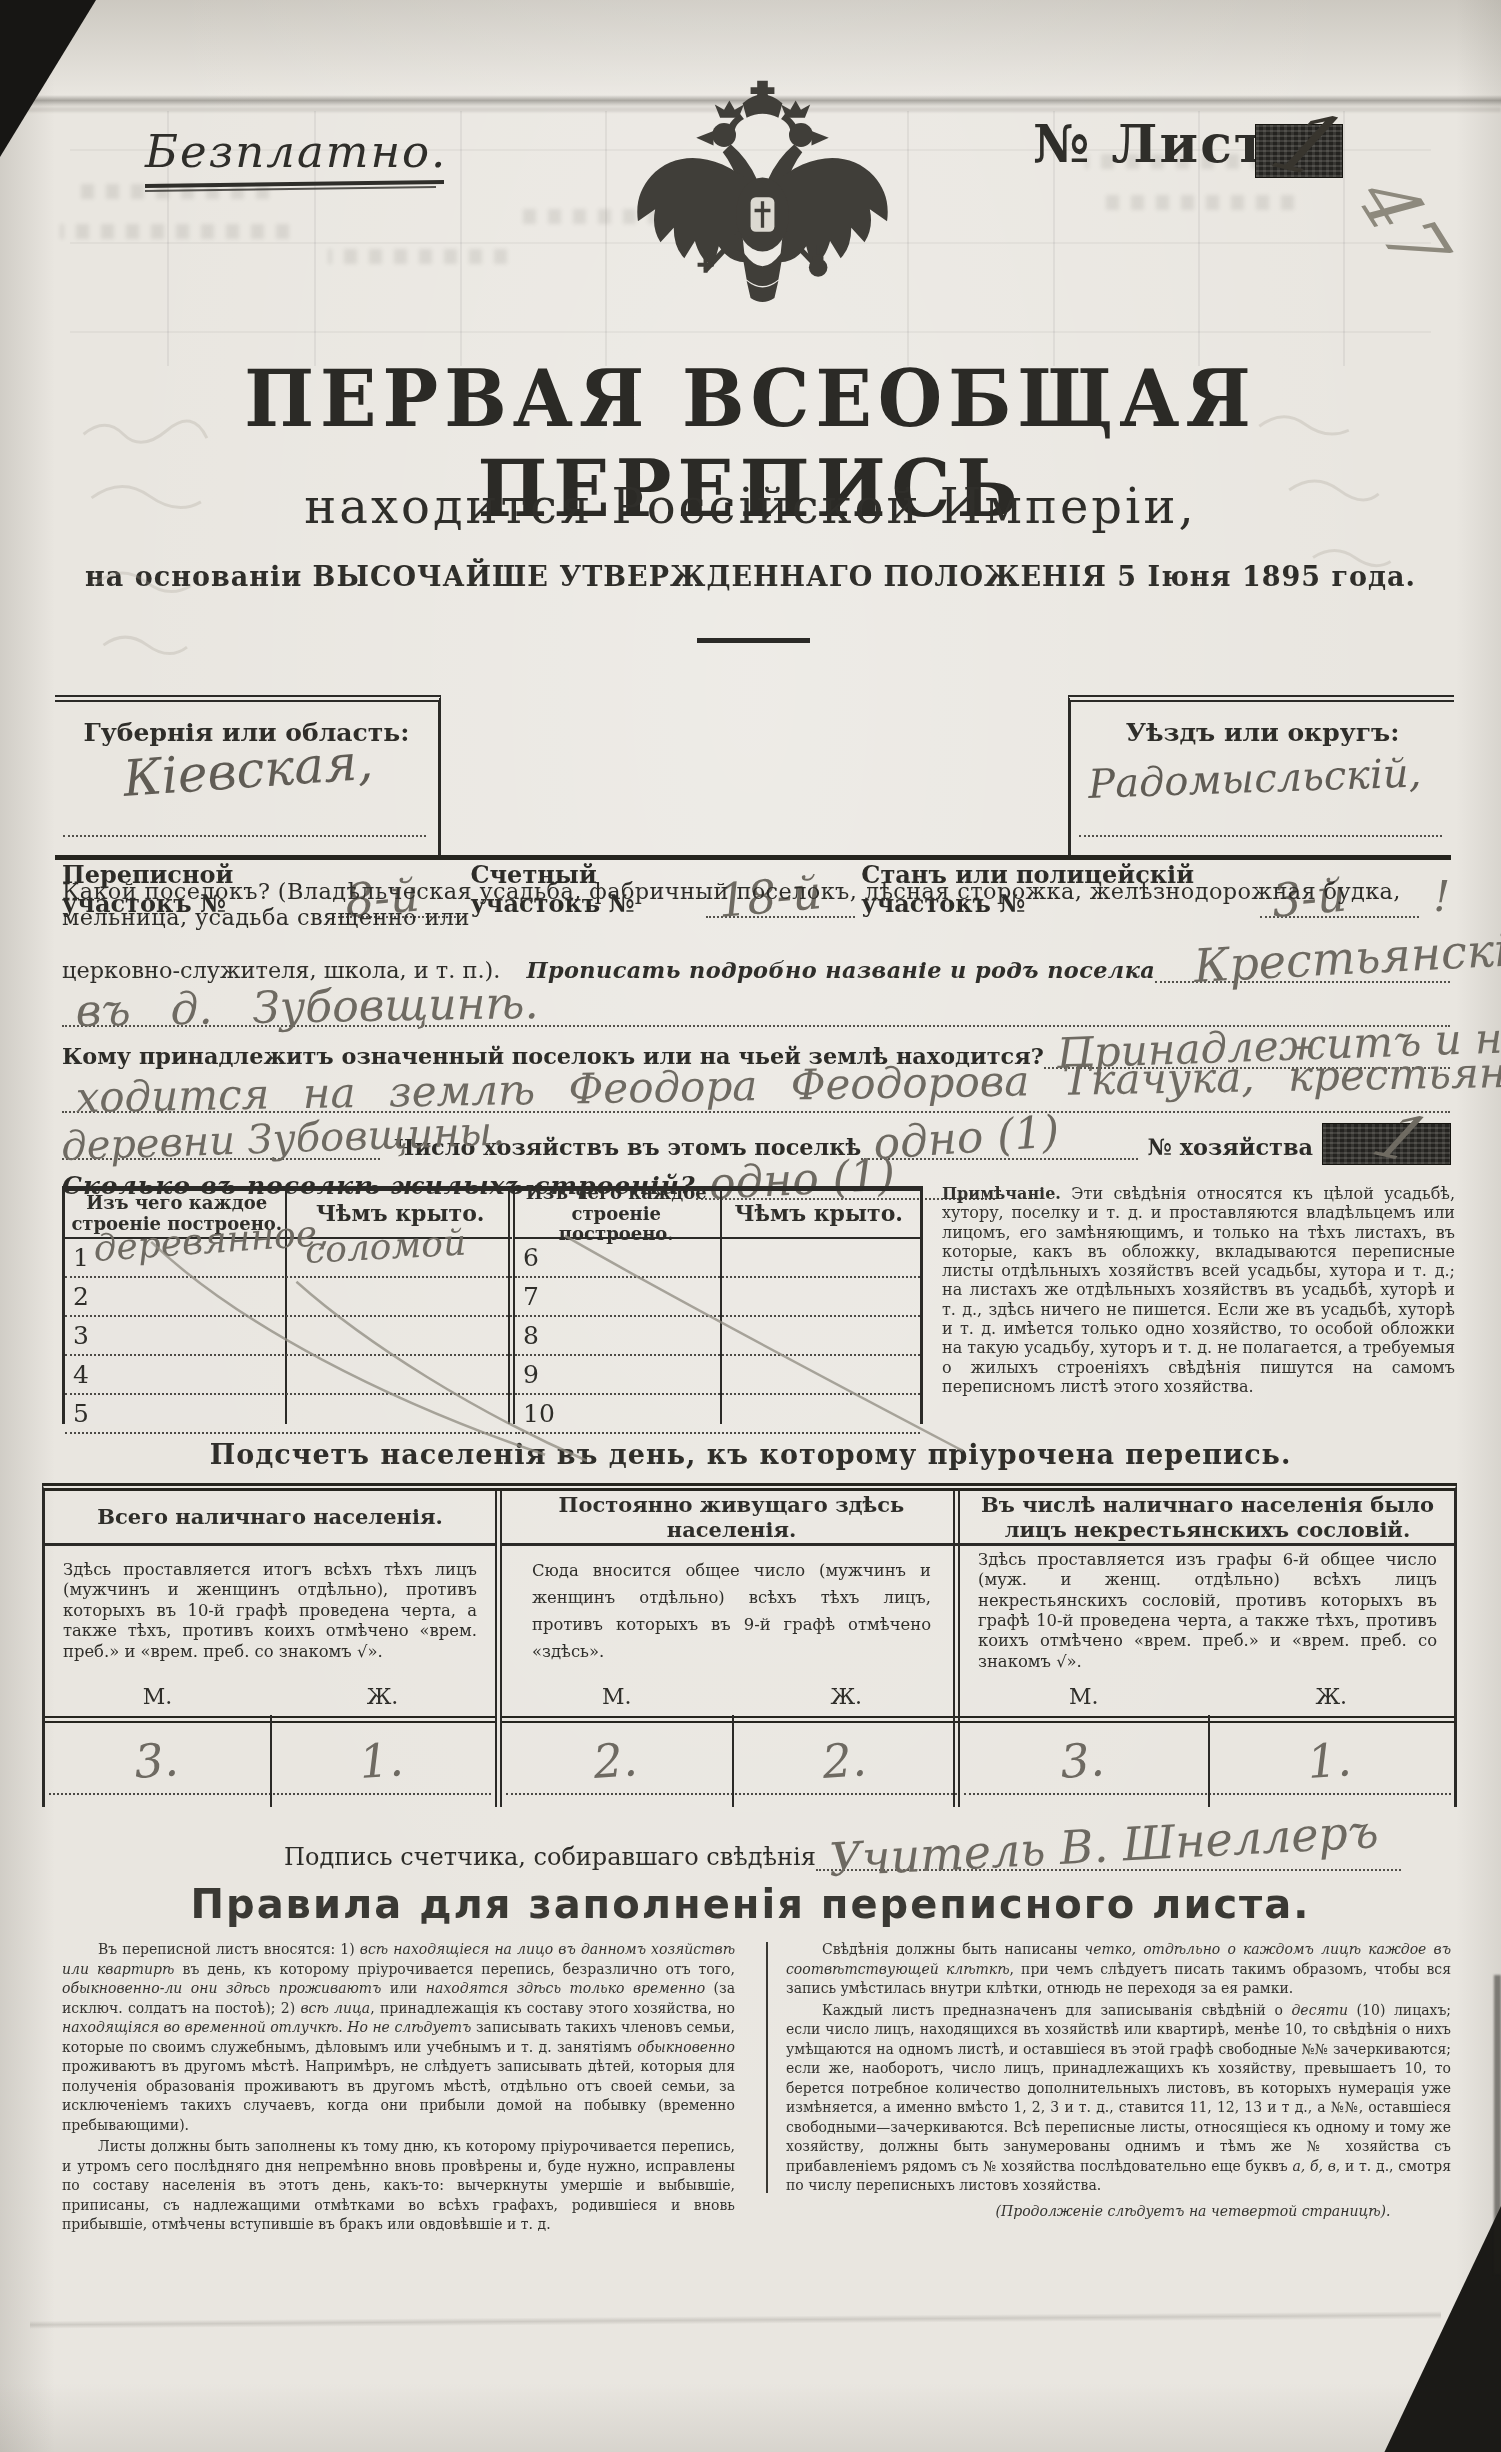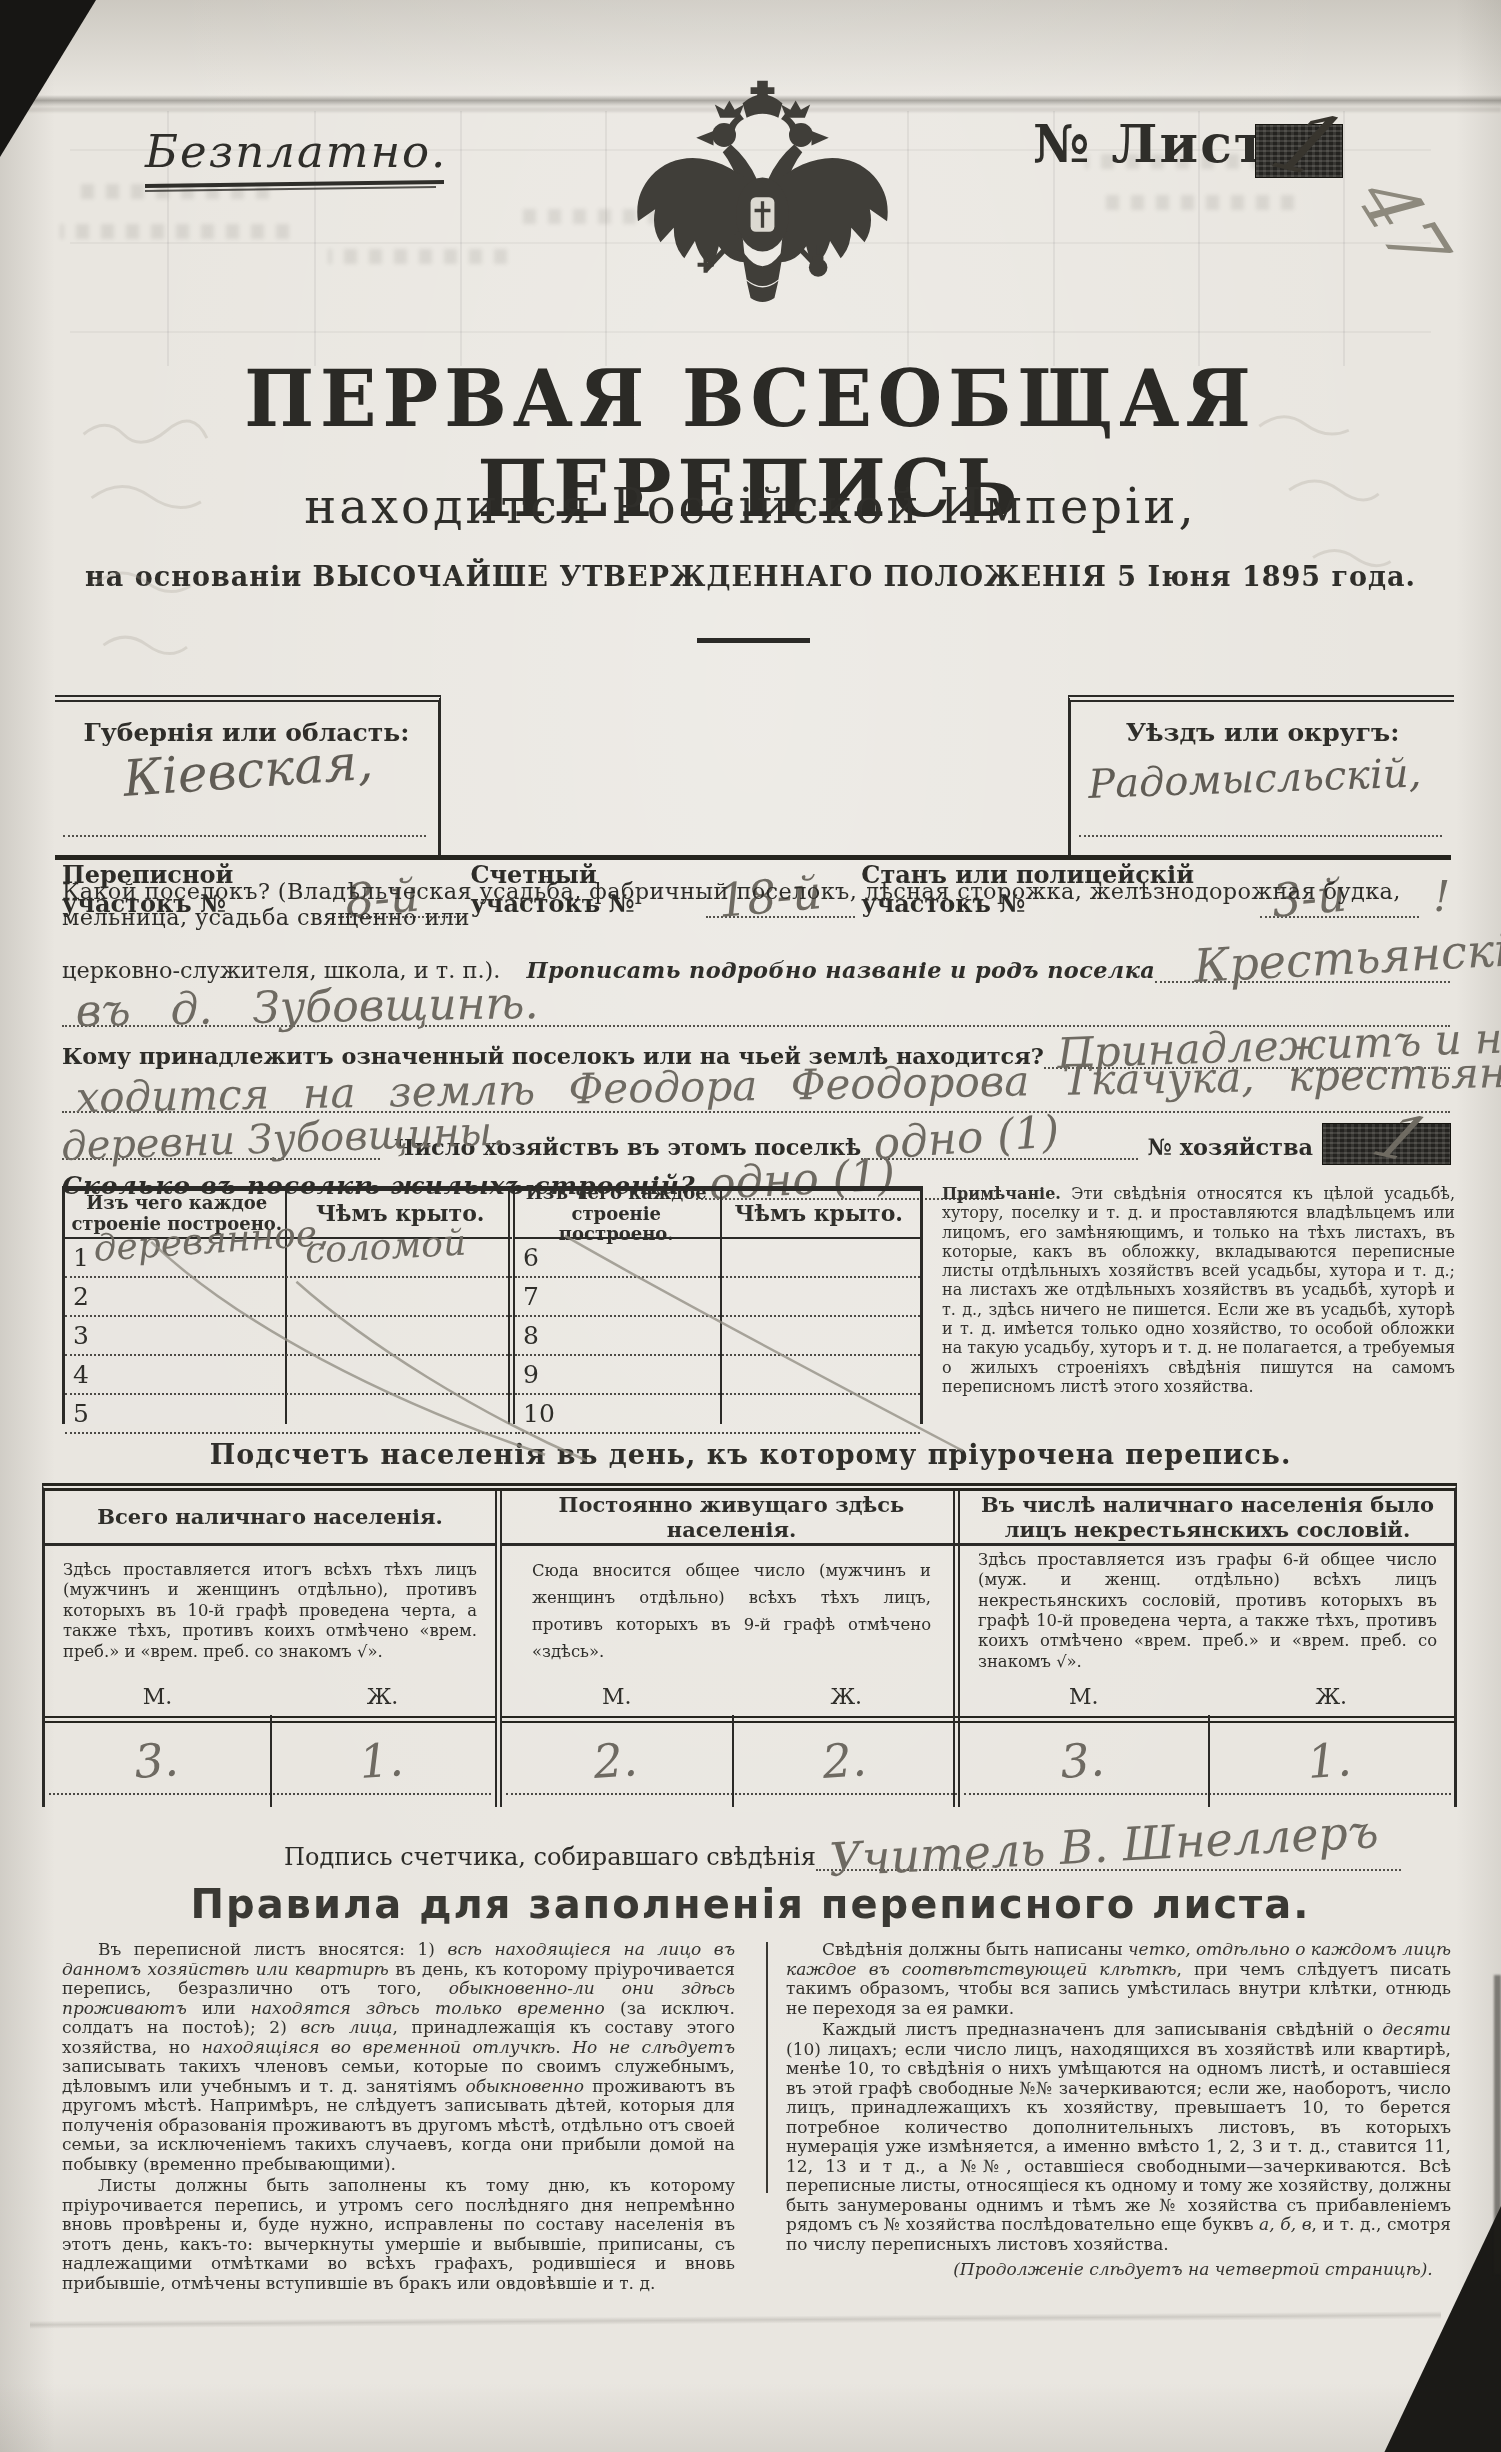--- a/index.html
+++ b/index.html
@@ -69,21 +69,21 @@
   .cdesc{height:122px;display:flex;align-items:center;padding:4px 18px;
     font-size:16.4px;line-height:20.4px;text-align:justify;}
   .cmf{height:40px;display:flex;border-bottom:7px double #26251F;}
   .cmf div{flex:1;display:flex;align-items:center;justify-content:center;font-size:22px;}
   .cvals{position:relative;height:88px;display:flex;}
   .cvals div{flex:1;display:flex;align-items:flex-start;justify-content:center;}
   .cvals .hw{font-size:46px;margin-top:16px;transform:rotate(-4deg);}
   .chalf{position:absolute;left:50%;top:224px;bottom:0;width:2px;background:#2b2a27;}
   .cdot{position:absolute;left:4px;right:4px;bottom:16px;border-bottom:2px dotted #4b4945;}
   
-  .rules-col{position:absolute;top:1940px;font-size:17px;line-height:19.5px;text-align:justify;color:#33322e;}
+  .rules-col{position:absolute;top:1940px;font-size:14px;line-height:19.5px;text-align:justify;color:#33322e;}
   .rules-col p{margin:0;text-indent:36px;}
   .rules-col p+p{margin-top:2px;}
   .note-text{font-size:16px;line-height:19.3px;text-align:justify;color:#33322e;}
   svg{display:block;}
 </style>
 </head>
 <body>
 
 <div id="page">
 

